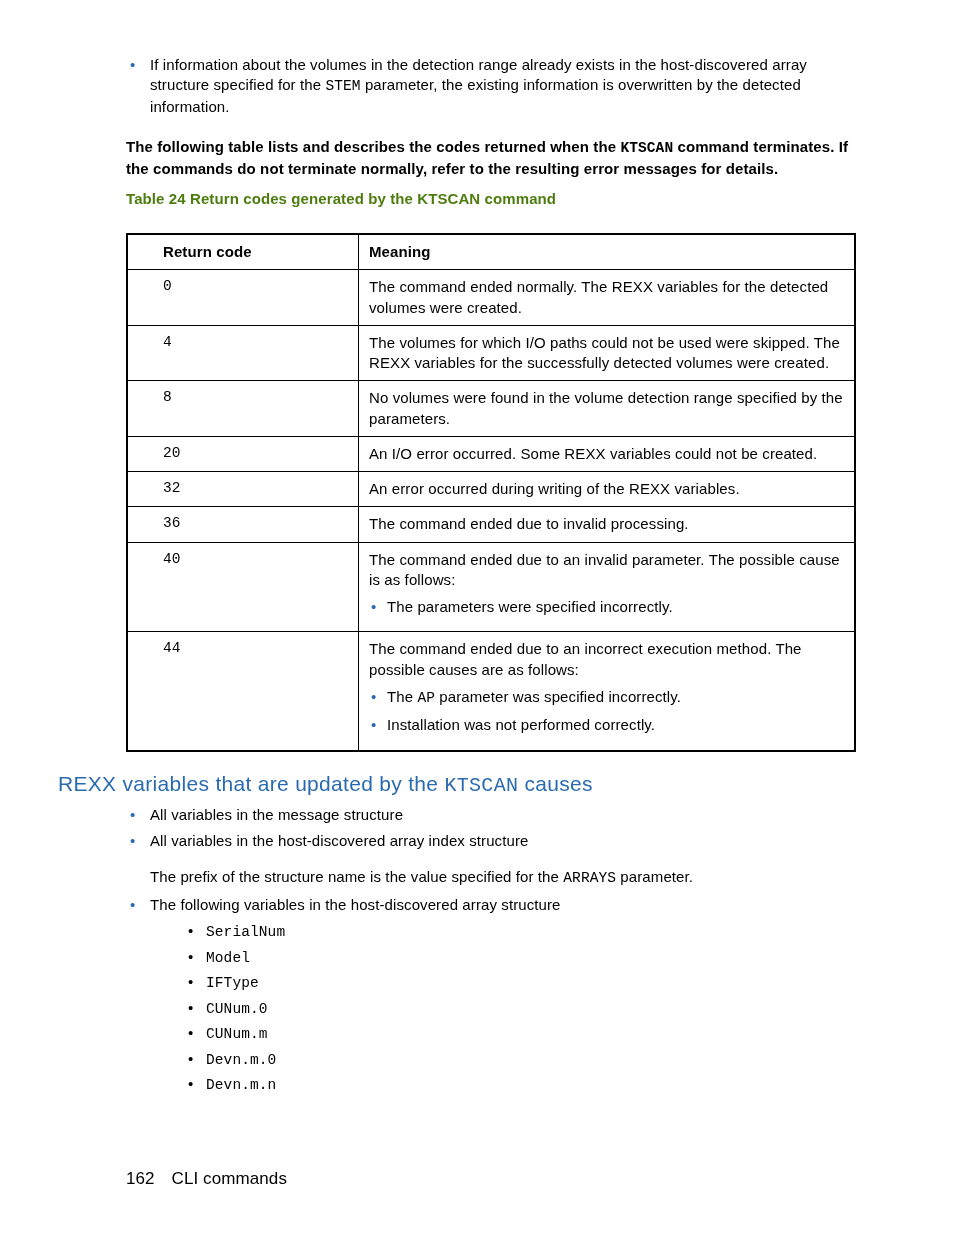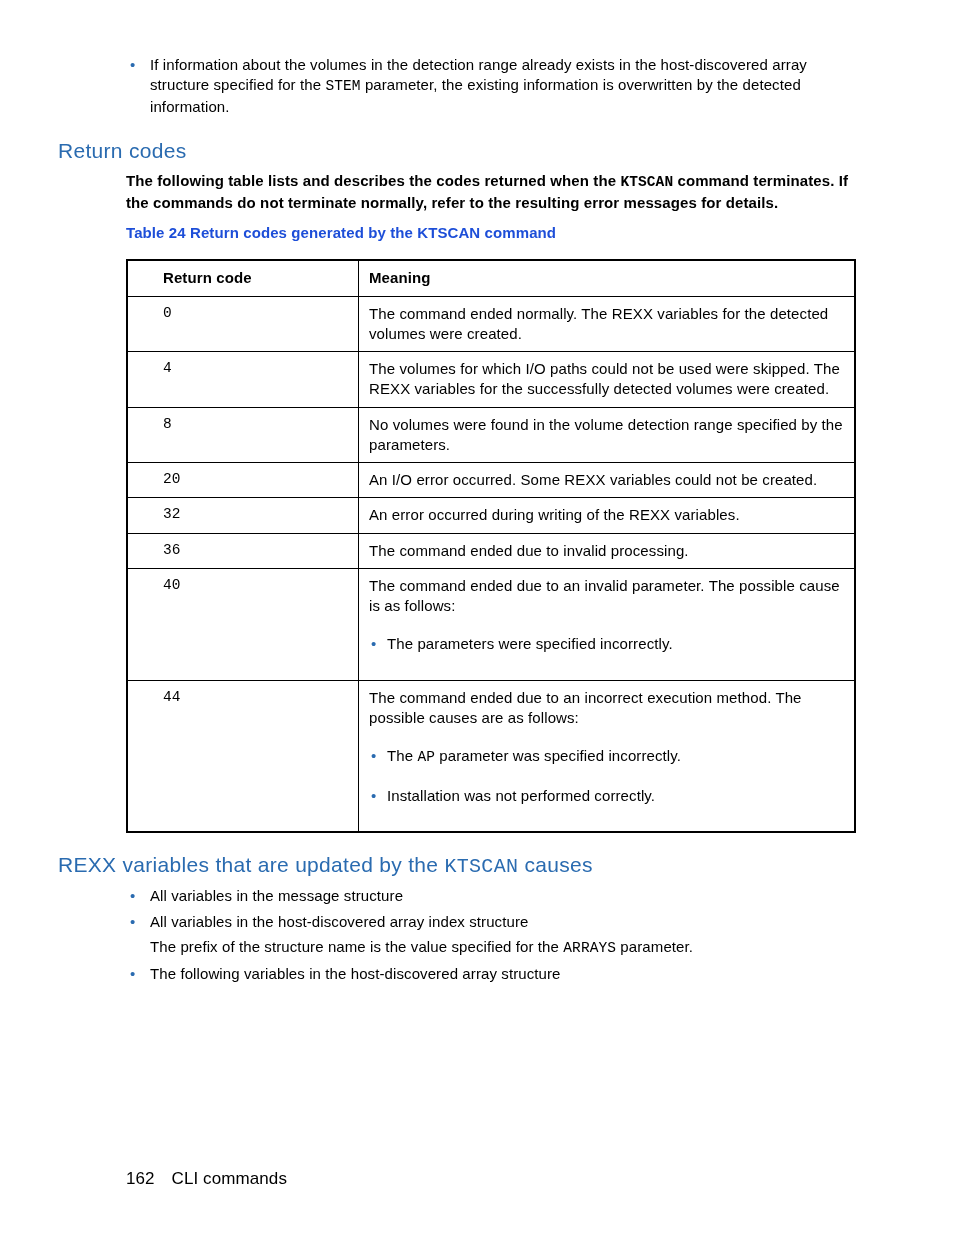--- a/index.html
+++ b/index.html
@@ -50,24 +50,24 @@
     font-weight: 300;
     font-size: 21px;
     margin: 18px 0 6px 0;
     letter-spacing: 0.3px;
   }
   .para {
     margin: 0 0 8px 0;
     font-weight: bold;
   }
   .table-caption {
-    color: #1d4ed8;
+    color: #4d7c0f;
     font-weight: 600;
     font-size: 15px;
-    margin: 10px 0 16px 0;
+    margin: 10px 0 24px 0;
   }
   table.codes {
     border-collapse: collapse;
     width: 100%;
     border: 2px solid #000;
   }
   table.codes th, table.codes td {
     border: 1px solid #000;
     padding: 7px 10px 7px 10px;
     text-align: left;
@@ -82,21 +82,21 @@
     padding-left: 35px;
   }
   td ul.inner {
     list-style: none;
     padding-left: 0;
     margin: 6px 0 0 0;
   }
   td ul.inner > li {
     position: relative;
     padding-left: 18px;
-    margin: 18px 0;
+    margin: 7px 0;
   }
   td ul.inner > li::before {
     content: "•";
     color: #2a6bb0;
     position: absolute;
     left: 2px;
     top: 0;
   }
   ul.sub {
     list-style: none;
@@ -110,21 +110,21 @@
     min-height: 18px;
   }
   ul.sub > li::before {
     content: "•";
     color: #000;
     position: absolute;
     left: 6px;
     top: 0;
   }
   .sub-text {
-    margin: 4px 0 4px 24px;
+    margin: 16px 0 4px 24px;
   }
   .footer {
     position: absolute;
     bottom: 44px;
     left: 126px;
     font-size: 17px;
     text-align: center;
   }
   .footer .pn { margin-right: 12px; }
 </style>
@@ -134,21 +134,20 @@
 <div class="page">
 
   <div class="indent-block">
     <ul class="top-bullets">
       <li>
         <span>If information about the volumes in the detection range already exists in the host-discovered array structure specified for the </span><span class="mono">STEM</span><span> parameter, the existing information is overwritten by the detected information.</span>
       </li>
     </ul>
   </div>
 
-  <h2 class="section">Return codes</h2>
 
   <div class="indent-block">
     <p class="para">
       <span>The following table lists and describes the codes returned when the </span><span class="mono">KTSCAN</span><span> command terminates. If the commands do not terminate normally, refer to the resulting error messages for details.</span>
     </p>
 
     <div class="table-caption">Table 24 Return codes generated by the KTSCAN command</div>
 
     <table class="codes">
       <thead>
@@ -200,21 +199,29 @@
   </div>
 
   <h2 class="section">
     <span>REXX variables that are updated by the </span><span class="mono" style="font-size:20px;">KTSCAN</span><span> causes</span>
   </h2>
 
   <div class="indent-block">
     <ul class="top-bullets" id="rexx-list">
         <li><span>All variables in the message structure</span></li>
         <li><span>All variables in the host-discovered array index structure</span><div class="sub-text" style="margin-left: 0px;"><span>The prefix of the structure name is the value specified for the </span><span class="mono">ARRAYS</span><span> parameter.</span></div></li>
-        <li><span>The following variables in the host-discovered array structure</span></li>
+        <li><span>The following variables in the host-discovered array structure</span><ul class="sub">
+            <li><span class="mono">SerialNum</span></li>
+            <li><span class="mono">Model</span></li>
+            <li><span class="mono">IFType</span></li>
+            <li><span class="mono">CUNum.0</span></li>
+            <li><span class="mono">CUNum.m</span></li>
+            <li><span class="mono">Devn.m.0</span></li>
+            <li><span class="mono">Devn.m.n</span></li>
+          </ul></li>
       </ul>
   </div>
 
 </div>
 
 <div class="footer">
   <span class="pn">162</span>
   <span>CLI commands</span>
 </div>
 

